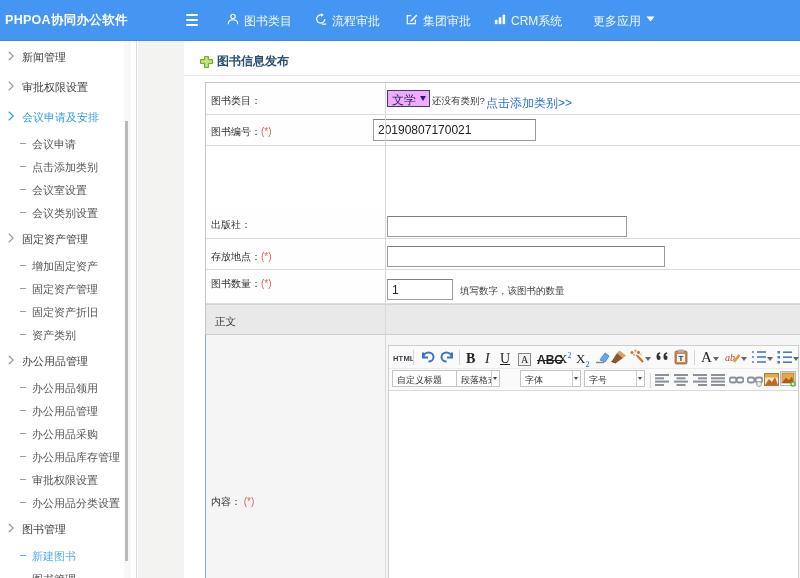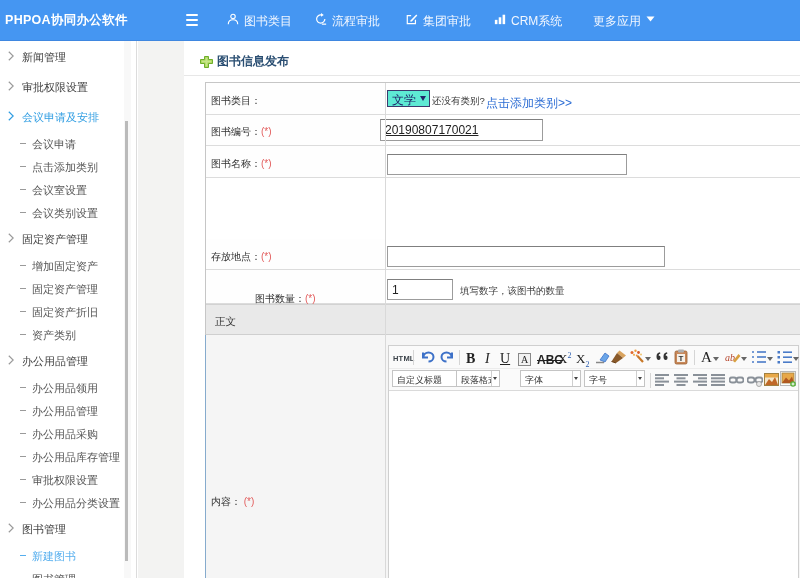--- a/index.html
+++ b/index.html
@@ -224,51 +224,51 @@
     <path d="M5.5 1.5 H7.5 V4.5 H11.5 V6.5 H7.5 V10.5 H5.5 V6.5 H1.5 V4.5 H5.5 Z" fill="#c6e588"></path>
   </svg>
   <div id="ptitle">图书信息发布</div>
 </div>
 
 <div id="tbl">
 
   <div class="trow" style="top:0; height:32px;">
     <div class="lcell"></div>
       <div class="lbl" style="top:11px;">图书类目：</div>
-    <div class="abs" style="left:181px; top:7px; width:43px; height:17px; border:1px solid #3b3b6e; background:#5eead4;">
+    <div class="abs" style="left:181px; top:7px; width:43px; height:17px; border:1px solid #3b3b6e; background:#f0abfc;">
       <span class="abs" style="left:4px; top:1px; font-size:12px; color:#1d1d66;">文学</span>
       <span class="abs" style="right:3px; top:5px; width:0; height:0; border:3.5px solid transparent; border-top:5px solid #22226a;"></span>
     </div>
     <span class="abs" style="left:226px; top:11.5px; font-size:9.5px; color:#333;">还没有类别?</span>
     <span class="abs" style="left:280px; top:11.5px; font-size:12px; color:#2b6cd4;">点击添加类别&gt;&gt;</span>
   </div>
 
   <div class="trow" style="top:32px; height:31px;">
     <div class="lcell"></div>
       <div class="lbl" style="top:10px;">图书编号：<span class="req">(*)</span></div>
-    <div class="inp" style="left:174px; top:4px; width:163px; height:22px;text-decoration:underline;">20190807170021</div>
-  </div>
-
-  <div class="trow" style="top:63px; height:32px;">
+    <div class="inp" style="left:167px; top:4px; width:163px; height:22px;">20190807170021</div>
+  </div>
+
+
+
+  <div class="trow" style="top:125px; height:31px;">
     <div class="lcell"></div>
-      <div class="lbl" style="top:11px;">图书名称：<span class="req">(*)</span></div>
+      <div class="lbl" style="top:10px;">出版社：</div>
     <div class="inp" style="left:181px; top:8px; width:240px; height:21px;"></div>
   </div>
-
-
 
   <div class="trow" style="top:156px; height:31px;">
     <div class="lcell"></div>
       <div class="lbl" style="top:11px;">存放地点：<span class="req">(*)</span></div>
     <div class="inp" style="left:181px; top:7px; width:278px; height:21px;"></div>
   </div>
 
   <div class="trow" style="top:187px; height:34px;">
     <div class="lcell"></div>
-      <div class="lbl" style="top:22px;margin-left:44px;">图书数量：<span class="req">(*)</span></div>
+      <div class="lbl" style="top:7px;">图书数量：<span class="req">(*)</span></div>
     <div class="inp" style="left:181px; top:9px; width:66px; height:21px;">1</div>
     <span class="abs" style="left:254px; top:15px; font-size:9.5px; color:#3c3c3c;">填写数字，该图书的数量</span>
   </div>
 
   <div id="zwbar">
       <span>正文</span>
     </div>
 
   <div id="crow"></div>
   <div id="cblue"></div>

